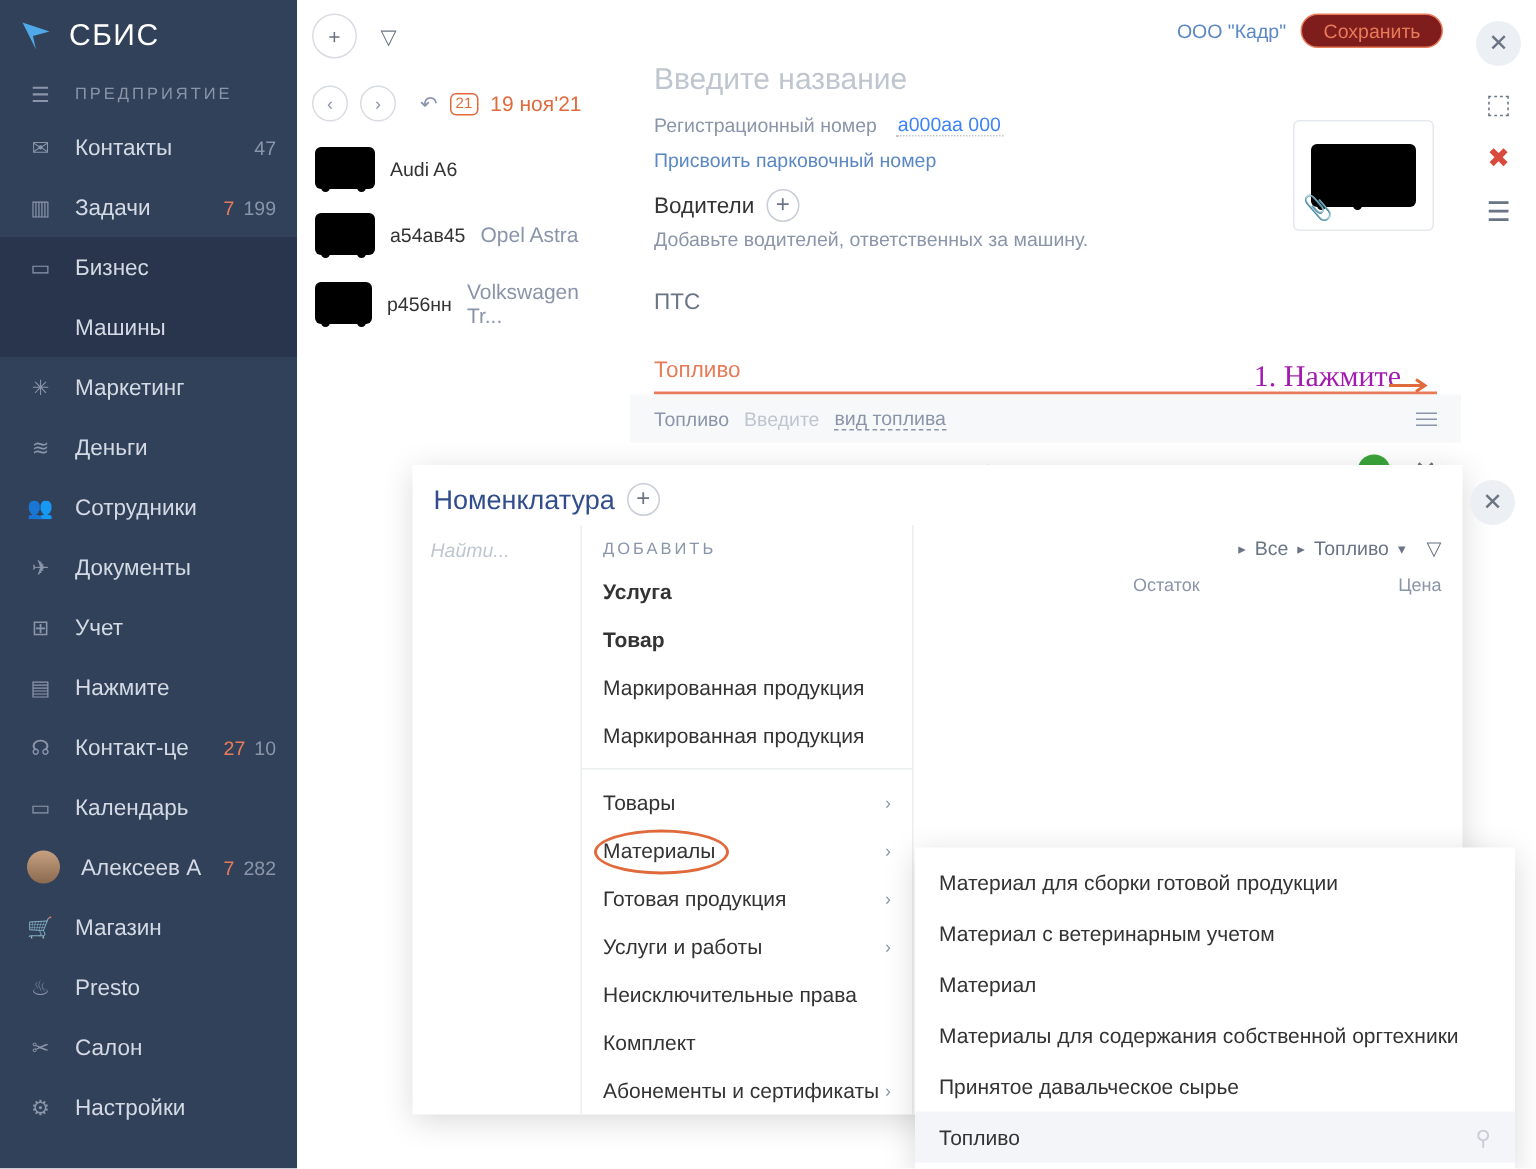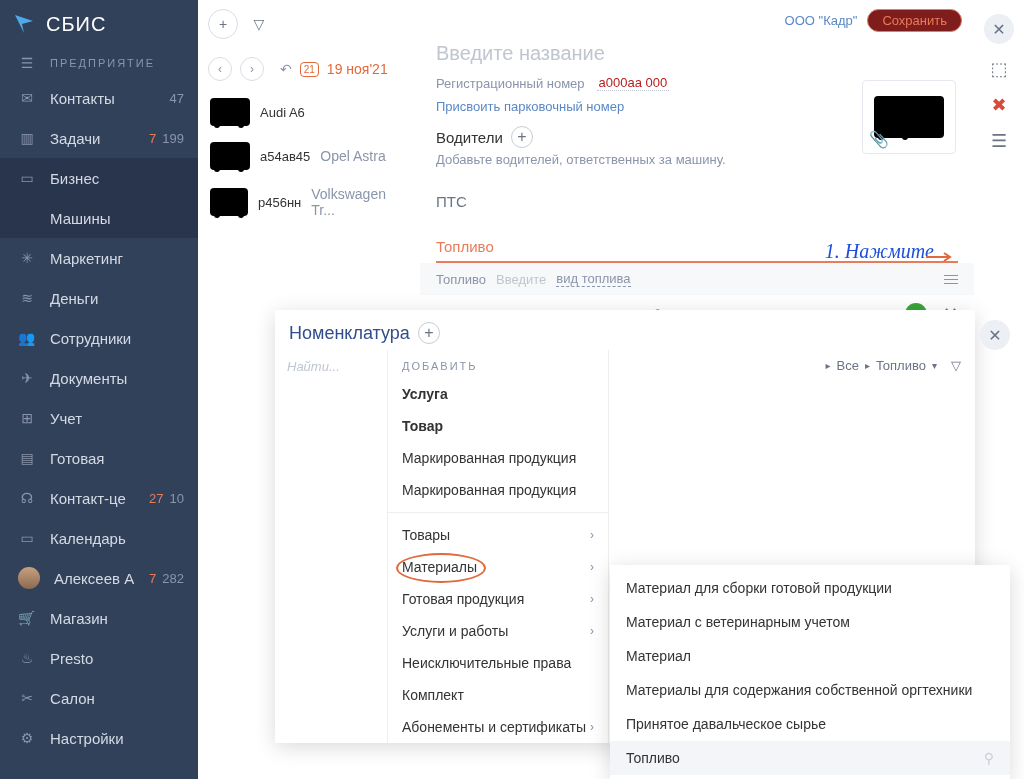--- a/index.html
+++ b/index.html
@@ -33,40 +33,40 @@
 .car-name { font-size:13px; color:#333; }
 .car-model { color:#8a95aa; }
 .panel { position:absolute; left:420px; top:0; right:50px; background:#fff; }
 .panel-top { display:flex; align-items:center; justify-content:flex-end; gap:10px; height:40px; padding:0 12px; }
 .org-name { color:#5b88c4; font-size:13px; }
 .save-btn { border:1px solid #e87b5a; color:#e87b5a; background:#7f1d1d; border-radius:14px; padding:3px 14px; font-size:13px; cursor:pointer; }
 .panel-body { padding:0 16px 12px; position:relative; }
 .title-inp { font-size:20px; color:#bfc6d0; padding:2px 0 6px; width:60%; }
 .field-row { display:flex; align-items:center; gap:12px; padding:4px 0; }
 .field-label { color:#8a95aa; font-size:13px; }
-.placeholder { color:#b91c1c; font-size:13px; border-bottom:1px dotted #bfc6d0; padding:0 2px; }
+.placeholder { color:#3b82f6; font-size:13px; border-bottom:1px dotted #bfc6d0; padding:0 2px; }
 .link-txt { color:#5b88c4; font-size:13px; cursor:pointer; }
 .section-title { font-size:15px; padding:8px 0 4px; display:flex; align-items:center; gap:8px; }
 .plus-round { width:22px; height:22px; border-radius:50%; border:1px solid #c8cdd6; display:flex; align-items:center; justify-content:center; cursor:pointer; color:#6a7485; font-size:16px; }
 .hint { color:#8a95aa; font-size:13px; }
 .car-img { position:absolute; right:18px; top:40px; width:94px; height:74px; border:1px solid #e5e8ee; border-radius:4px; display:flex; align-items:center; justify-content:center; }
 .car-img .clip { position:absolute; bottom:4px; left:6px; color:#8a95aa; font-size:16px; }
 .tabs { display:flex; gap:22px; justify-content:flex-end; padding:14px 16px 0;flex-direction:column; }
 .tab { padding-bottom:6px; font-size:15px; color:#6a7485; cursor:pointer; }
 .tab.active { color:#e87b5a; border-bottom:2px solid #e87b5a; }
 .fuel-row { background:#f7f8fa; padding:8px 16px; display:flex; align-items:center; gap:10px; position:relative; }
 .underline-link { color:#8a95aa; font-size:13px; border-bottom:1px dashed #8a95aa; cursor:pointer; }
 .consume-row { padding:8px 16px; display:flex; align-items:center; gap:6px; font-size:13px; color:#8a95aa; }
 .inp-sm { width:44px; height:20px; border:none; border-bottom:1px solid #d9dde3; background:transparent; }
 .check-ico { width:22px; height:22px; border-radius:50%; background:#3aa53a; color:#fff; display:flex; align-items:center; justify-content:center; font-size:14px; margin-left:auto; }
 .x-ico { color:#6a7485; font-size:18px; cursor:pointer; margin-left:10px; }
 .side-icons { position:absolute; right:0; top:0; width:50px; display:flex; flex-direction:column; align-items:center; gap:14px; padding-top:14px; }
 .side-icons .ico { color:#6a7485; cursor:pointer; font-size:18px; }
 .close-big { width:30px; height:30px; border-radius:50%; background:#eceff3; display:flex; align-items:center; justify-content:center; color:#6a7485; font-size:16px; cursor:pointer; }
-.anno { position:absolute; color:#1d4ed8; font-family:'Comic Sans MS',cursive; font-size:20px; font-style:italic; pointer-events:none; }
+.anno { position:absolute; color:#a21caf; font-family:'Comic Sans MS',cursive; font-size:20px; pointer-events:none; }
 .arrow { stroke:#e06a3b; stroke-width:2; fill:none; }
 .popup { position:absolute; left:275px; top:310px; width:700px; background:#fff; box-shadow:0 4px 20px rgba(0,0,0,.15); }
 .popup-head { display:flex; align-items:center; gap:8px; padding:12px 14px 6px; }
 .popup-title { color:#324d8c; font-size:18px; font-weight:500; }
 .popup-body { display:flex; }
 .popup-left { width:112px; padding:8px 12px; }
 .popup-search { color:#bfc6d0; font-style:italic; font-size:13px; }
 .popup-mid { width:222px; border-left:1px solid #eceff0; border-right:1px solid #eceff0; }
 .pm-head { font-size:11px; letter-spacing:2px; color:#8a95aa; padding:10px 14px 6px; }
 .pm-item { padding:8px 14px; font-size:14px; display:flex; align-items:center; justify-content:space-between; cursor:pointer; }
@@ -138,21 +138,21 @@
   <div class="sb-item">
       <span class="sb-ico">✈</span>
       <span class="sb-label">Документы</span>
     </div>
   <div class="sb-item">
       <span class="sb-ico">⊞</span>
       <span class="sb-label">Учет</span>
     </div>
   <div class="sb-item">
       <span class="sb-ico">▤</span>
-      <span class="sb-label">Готовая</span>
+      <span class="sb-label">Нажмите</span>
     </div>
   <div class="sb-item">
       <span class="sb-ico">☊</span>
       <span class="sb-label">Контакт-це</span>
       <span class="sb-badges">
         <span class="sb-badge red">27</span>
         <span class="sb-badge">10</span>
       </span>
     </div>
   <div class="sb-item">
@@ -332,20 +332,25 @@
     </div>
     <div class="popup-right">
       <div class="pr-top">
         <span class="chev">▸</span>
           <span>Все</span>
         <span class="chev">▸</span>
           <span>Топливо</span>
         <span class="chev">▾</span>
         <span style="margin-left:8px">▽</span>
       </div>
+      <div class="pr-cols">
+        <span></span>
+        <span>Остаток</span>
+        <span>Цена</span>
+      </div>
     </div>
   </div>
 </div>
 <div class="close-big popup-close">✕</div>
 
 <div class="sub-popup">
   <div class="sp-item">Материал для сборки готовой продукции</div>
   <div class="sp-item">Материал с ветеринарным учетом</div>
   <div class="sp-item">Материал</div>
   <div class="sp-item">Материалы для содержания собственной оргтехники</div>

